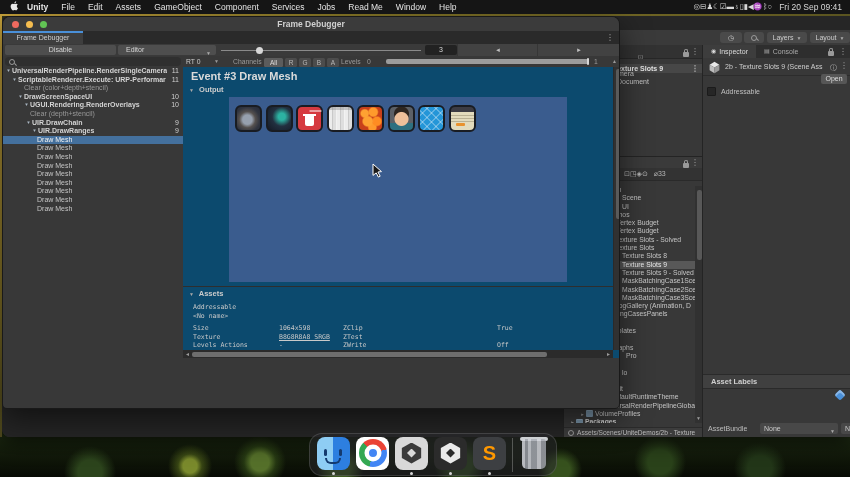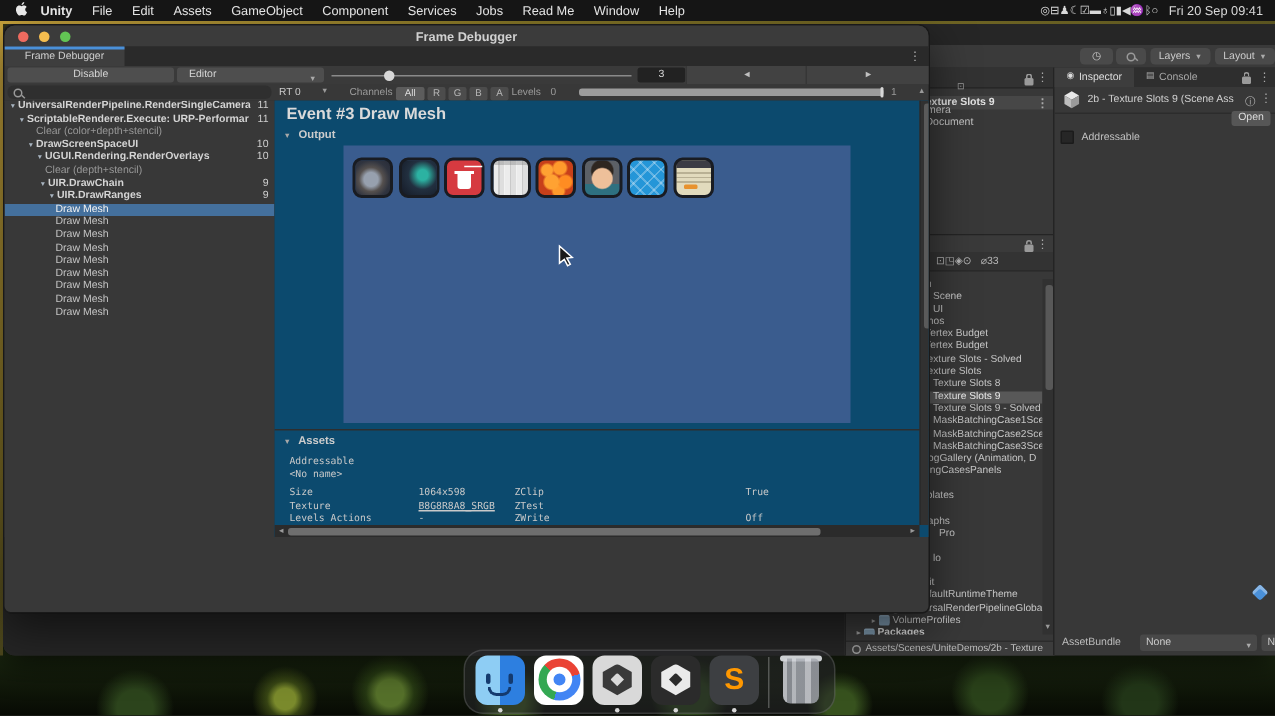--- a/index.html
+++ b/index.html
@@ -478,20 +478,23 @@
       </span>
       <span id="insp-title">2b - Texture Slots 9 (Scene Ass</span>
       <span style="position:absolute;right:14px;top:5px;font-size:7px;color:#b5b5b5;">ⓘ</span>
       <span class="kebab" style="position:absolute;right:3px;top:3px;">⋮</span>
     </div>
     <div id="open-btn">Open</div>
     <div id="addressable-row">
       <span id="addr-check"></span>
       <span>Addressable</span>
     </div>
+    <div id="asset-labels-head">
+      <span style="margin-left:8px;">Asset Labels</span>
+    </div>
     <div id="tag-icon"></div>
     <div id="ab-row">
       <span id="ab-label">AssetBundle</span>
       <span class="ab-dd" style="left:57px;width:78px;">
         <span>None</span>
         <span class="ddc" style="position:absolute;right:3px;top:3px;">▼</span>
       </span>
       <span class="ab-dd" style="left:138px;width:28px;">
         <span>None</span>
       </span>

